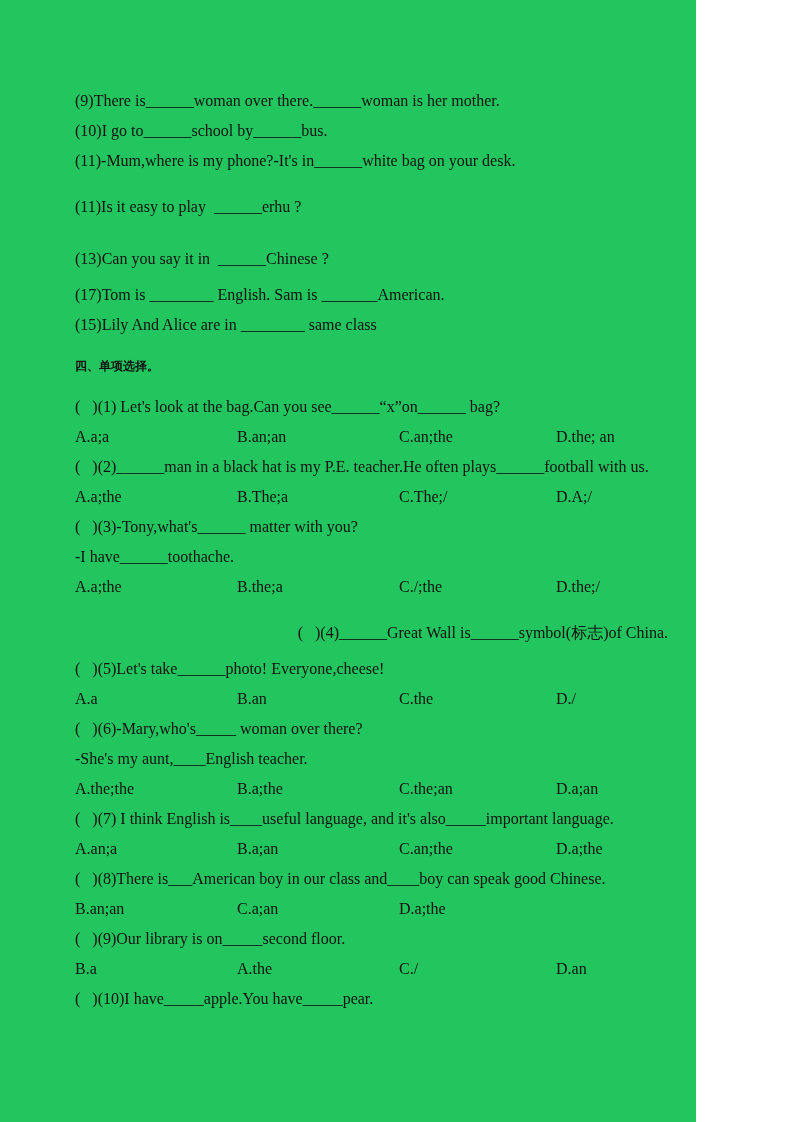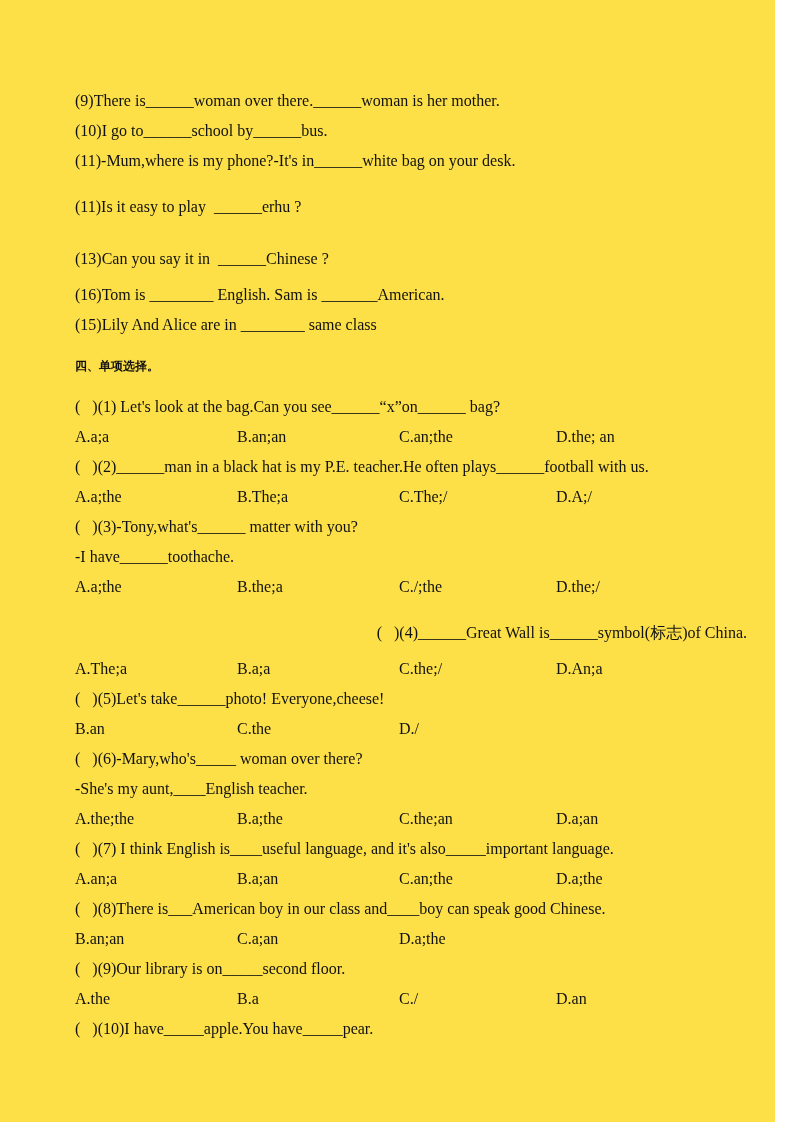--- a/index.html
+++ b/index.html
@@ -3,23 +3,23 @@
 <meta charset="utf-8">
 <style>
   html, body {
     margin: 0;
     padding: 0;
     background: #ffffff;
   }
   .page {
     position: relative;
     box-sizing: border-box;
-    width: 775px;
+    width: 696px;
     height: 1122px;
-    background: #fde047;
+    background: #22c55e;
     padding: 86px 28px 0 75px;
     font-family: "Liberation Serif", "DejaVu Serif", serif;
     font-size: 16px;
     color: #111111;
     overflow: hidden;
   }
   .ln {
     margin: 0;
     line-height: 30px;
     white-space: pre-wrap;
@@ -50,21 +50,21 @@
 </head>
 <body>
 
 <div class="page">
 
   <p class="ln">(9)There is______woman over there.______woman is her mother.</p>
   <p class="ln">(10)I go to______school by______bus.</p>
   <p class="ln">(11)-Mum,where is my phone?-It's in______white bag on your desk.</p>
   <p class="ln tall41 mt10">(11)Is it easy to play  ______erhu ?</p>
   <p class="ln tall41 mt11">(13)Can you say it in  ______Chinese ?</p>
-  <p class="ln mt1">(16)Tom is ________ English. Sam is _______American.</p>
+  <p class="ln mt1">(17)Tom is ________ English. Sam is _______American.</p>
   <p class="ln">(15)Lily And Alice are in ________ same class</p>
 
   <h2 class="hdr">四、单项选择。</h2>
 
   <p class="ln mt11">(   )(1) Let's look at the bag.Can you see______“x”on______ bag?</p>
   <div class="opts">
     <span>A.a;a</span>
     <span>B.an;an</span>
     <span>C.an;the</span>
     <span>D.the; an</span>
@@ -81,29 +81,24 @@
   <p class="ln">(   )(3)-Tony,what's______ matter with you?</p>
   <p class="ln">-I have______toothache.</p>
   <div class="opts">
     <span>A.a;the</span>
     <span>B.the;a</span>
     <span>C./;the</span>
     <span>D.the;/</span>
   </div>
 
   <p class="ln tall42 mt10">(   )(4)______Great Wall is______symbol(标志)of China.</p>
-  <div class="opts">
-    <span>A.The;a</span>
-    <span>B.a;a</span>
-    <span>C.the;/</span>
-    <span>D.An;a</span>
-  </div>
 
   <p class="ln">(   )(5)Let's take______photo! Everyone,cheese!</p>
   <div class="opts">
+    <span>A.a</span>
     <span>B.an</span>
     <span>C.the</span>
     <span>D./</span>
   </div>
 
   <p class="ln">(   )(6)-Mary,who's_____ woman over there?</p>
   <p class="ln">-She's my aunt,____English teacher.</p>
   <div class="opts">
     <span>A.the;the</span>
     <span>B.a;the</span>
@@ -121,21 +116,21 @@
 
   <p class="ln">(   )(8)There is___American boy in our class and____boy can speak good Chinese.</p>
   <div class="opts">
     <span>B.an;an</span>
     <span>C.a;an</span>
     <span>D.a;the</span>
   </div>
 
   <p class="ln">(   )(9)Our library is on_____second floor.</p>
   <div class="opts">
+    <span>B.a</span>
     <span>A.the</span>
-    <span>B.a</span>
     <span>C./</span>
     <span>D.an</span>
   </div>
 
   <p class="ln">(   )(10)I have_____apple.You have_____pear.</p>
 
 </div>
 
 </body></html>

